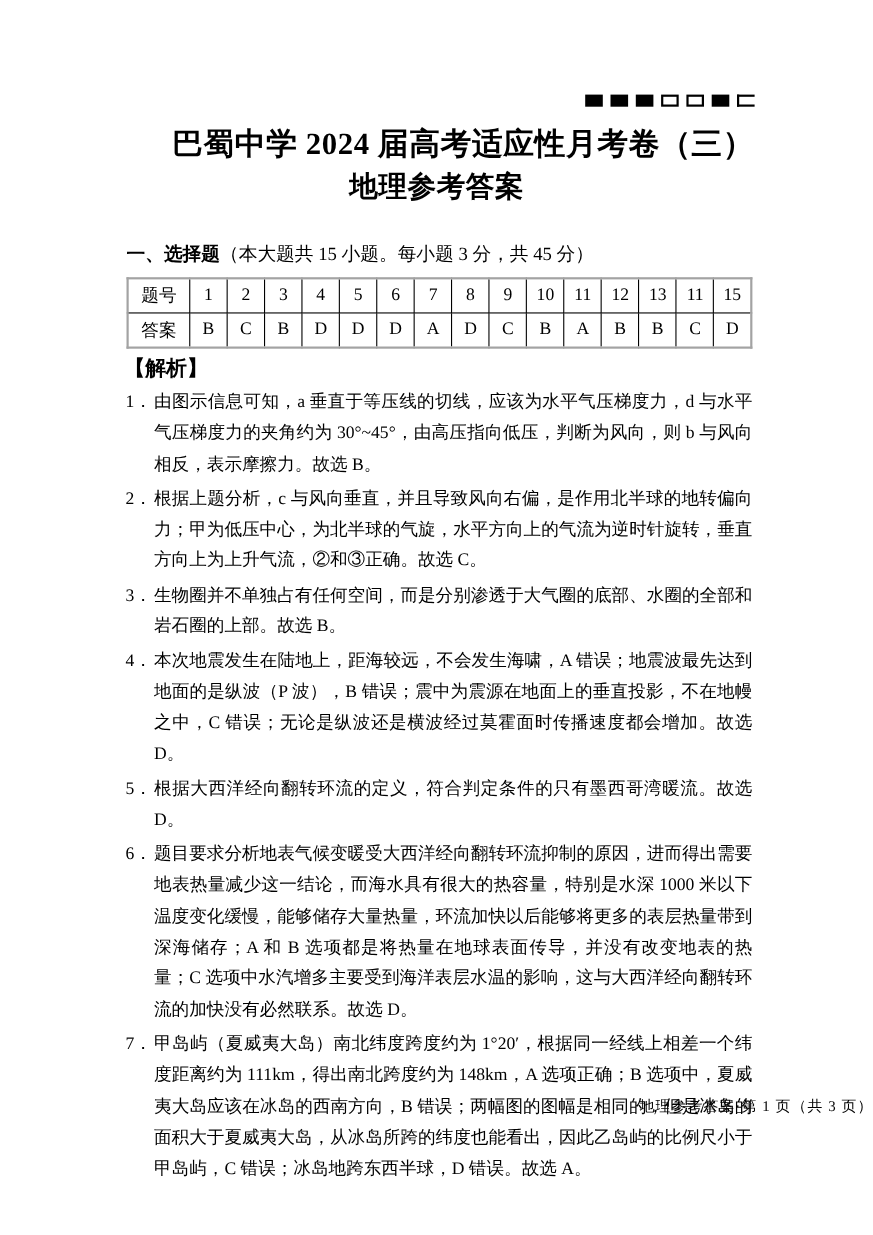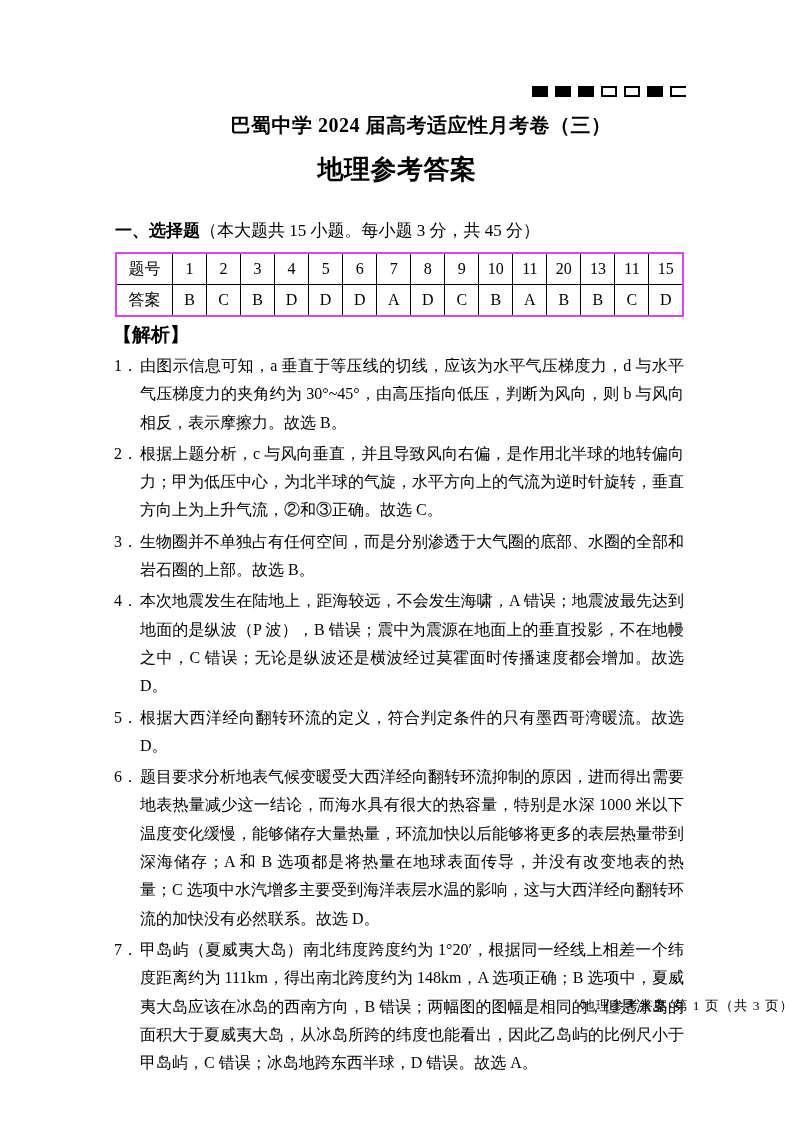--- a/index.html
+++ b/index.html
@@ -34,21 +34,21 @@
   .sq.outline { border: 2px solid #000; }
   .sq.open-right { border: 2px solid #000; border-right: none; }
 
   .title {
     position: absolute;
     top: 112px;
     left: 0;
     right: 0;
     margin: 0;
     text-align: center;
-    font-size: 20px;
+    font-size: 28px;
     font-weight: bold;
     letter-spacing: 0.5px;
     padding-left: 48px;
   }
   .subtitle {
     position: absolute;
     top: 152px;
     left: 0;
     right: 0;
     margin: 0;
@@ -65,21 +65,21 @@
     font-size: 17px;
   }
   .section-heading .bold { font-weight: bold; }
 
   table.answers {
     position: absolute;
     top: 252px;
     left: 115px;
     width: 569px;
     border-collapse: collapse;
-    border: 2px solid #d946ef;
+    border: 2px solid #a3a3a3;
     table-layout: fixed;
     font-size: 16px;
   }
   table.answers td {
     border: 1px solid #000;
     height: 30px;
     text-align: center;
     vertical-align: middle;
     padding: 0;
   }
@@ -158,21 +158,21 @@
           <td>2</td>
           <td>3</td>
           <td>4</td>
           <td>5</td>
           <td>6</td>
           <td>7</td>
           <td>8</td>
           <td>9</td>
           <td>10</td>
           <td>11</td>
-          <td>20</td>
+          <td>12</td>
           <td>13</td>
           <td>11</td>
           <td>15</td>
         </tr>
         <tr>
           <td class="label-cell">答案</td>
           <td>B</td>
           <td>C</td>
           <td>B</td>
           <td>D</td>

